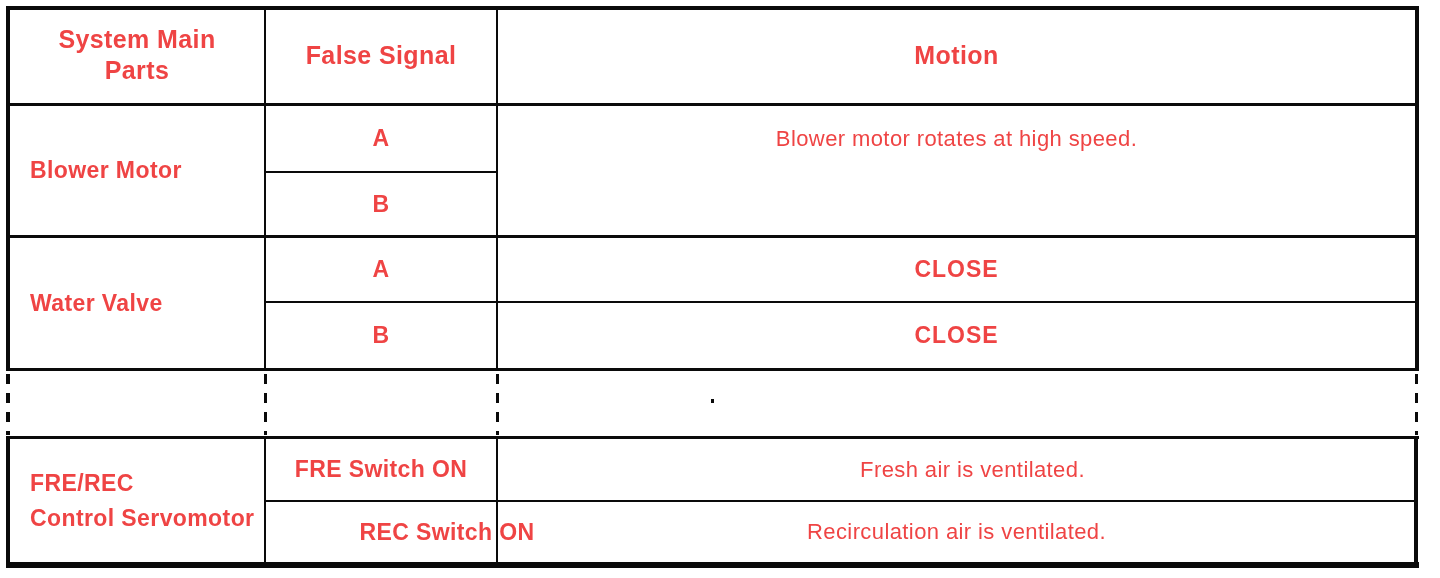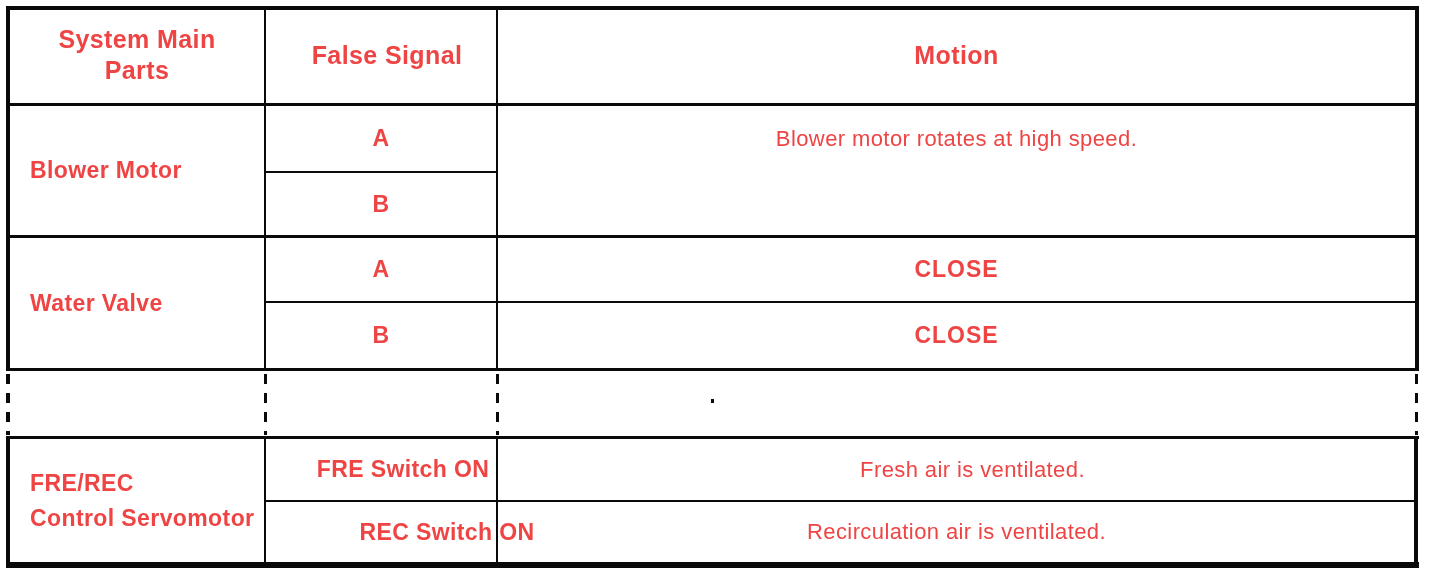--- a/index.html
+++ b/index.html
@@ -58,34 +58,34 @@
   <div class="line" style="left:6px;   top:436px; width:1413px; height:3px;"></div>
   <div class="line" style="left:6px;   top:436px; width:4px;    height:132px;"></div>
   <div class="line" style="left:1414px;top:436px; width:4px;    height:132px;"></div>
   <div class="line" style="left:6px;   top:562px; width:1413px; height:6px;"></div>
   <div class="line" style="left:264px; top:439px; width:2px;    height:123px;"></div>
   <div class="line" style="left:496px; top:439px; width:2px;    height:123px;"></div>
   <div class="line" style="left:264px; top:500px; width:1151px; height:2px;"></div>
 
   <div class="cell hdr" style="left:10px;  top:9px; width:254px; height:92px;">System Main
 Parts</div>
-  <div class="cell hdr" style="left:266px; top:9px; width:230px; height:92px;padding-left:6px;">False Signal</div>
+  <div class="cell hdr" style="left:266px; top:9px; width:230px; height:92px;">False Signal</div>
   <div class="cell hdr" style="left:498px; top:9px; width:917px; height:92px;">Motion</div>
 
   <div class="cell part left" style="left:10px; top:106px; width:254px; height:129px;">Blower Motor</div>
   <div class="cell sig" style="left:266px; top:106px; width:230px; height:65px;">A</div>
   <div class="cell sig" style="left:266px; top:173px; width:230px; height:62px;">B</div>
   <div class="cell motion" style="left:498px; top:106px; width:917px; height:65px;">Blower motor rotates at high speed.</div>
 
   <div class="cell part left" style="left:10px; top:238px; width:254px; height:130px;">Water Valve</div>
   <div class="cell sig" style="left:266px; top:238px; width:230px; height:63px;">A</div>
   <div class="cell sig" style="left:266px; top:303px; width:230px; height:65px;">B</div>
   <div class="cell motion-caps" style="left:498px; top:238px; width:917px; height:63px;">CLOSE</div>
   <div class="cell motion-caps" style="left:498px; top:303px; width:917px; height:65px;text-align:center;">CLOSE</div>
 
   <div class="cell part left" style="left:10px; top:439px; width:254px; height:123px;">FRE/REC
 Control Servomotor</div>
-  <div class="cell sig" style="left:266px; top:439px; width:230px; height:61px;padding-left:22px;">FRE Switch ON</div>
+  <div class="cell sig" style="left:266px; top:439px; width:230px; height:61px;">FRE Switch ON</div>
   <div class="cell sig" style="left:270px; top:502px; width:258px; height:60px;margin-left:48px;">REC Switch ON</div>
   <div class="cell motion" style="left:514px; top:439px; width:917px; height:61px;">Fresh air is ventilated.</div>
   <div class="cell motion" style="left:498px; top:502px; width:917px; height:60px;">Recirculation air is ventilated.</div>
 
 </div>
 
 </body></html>

